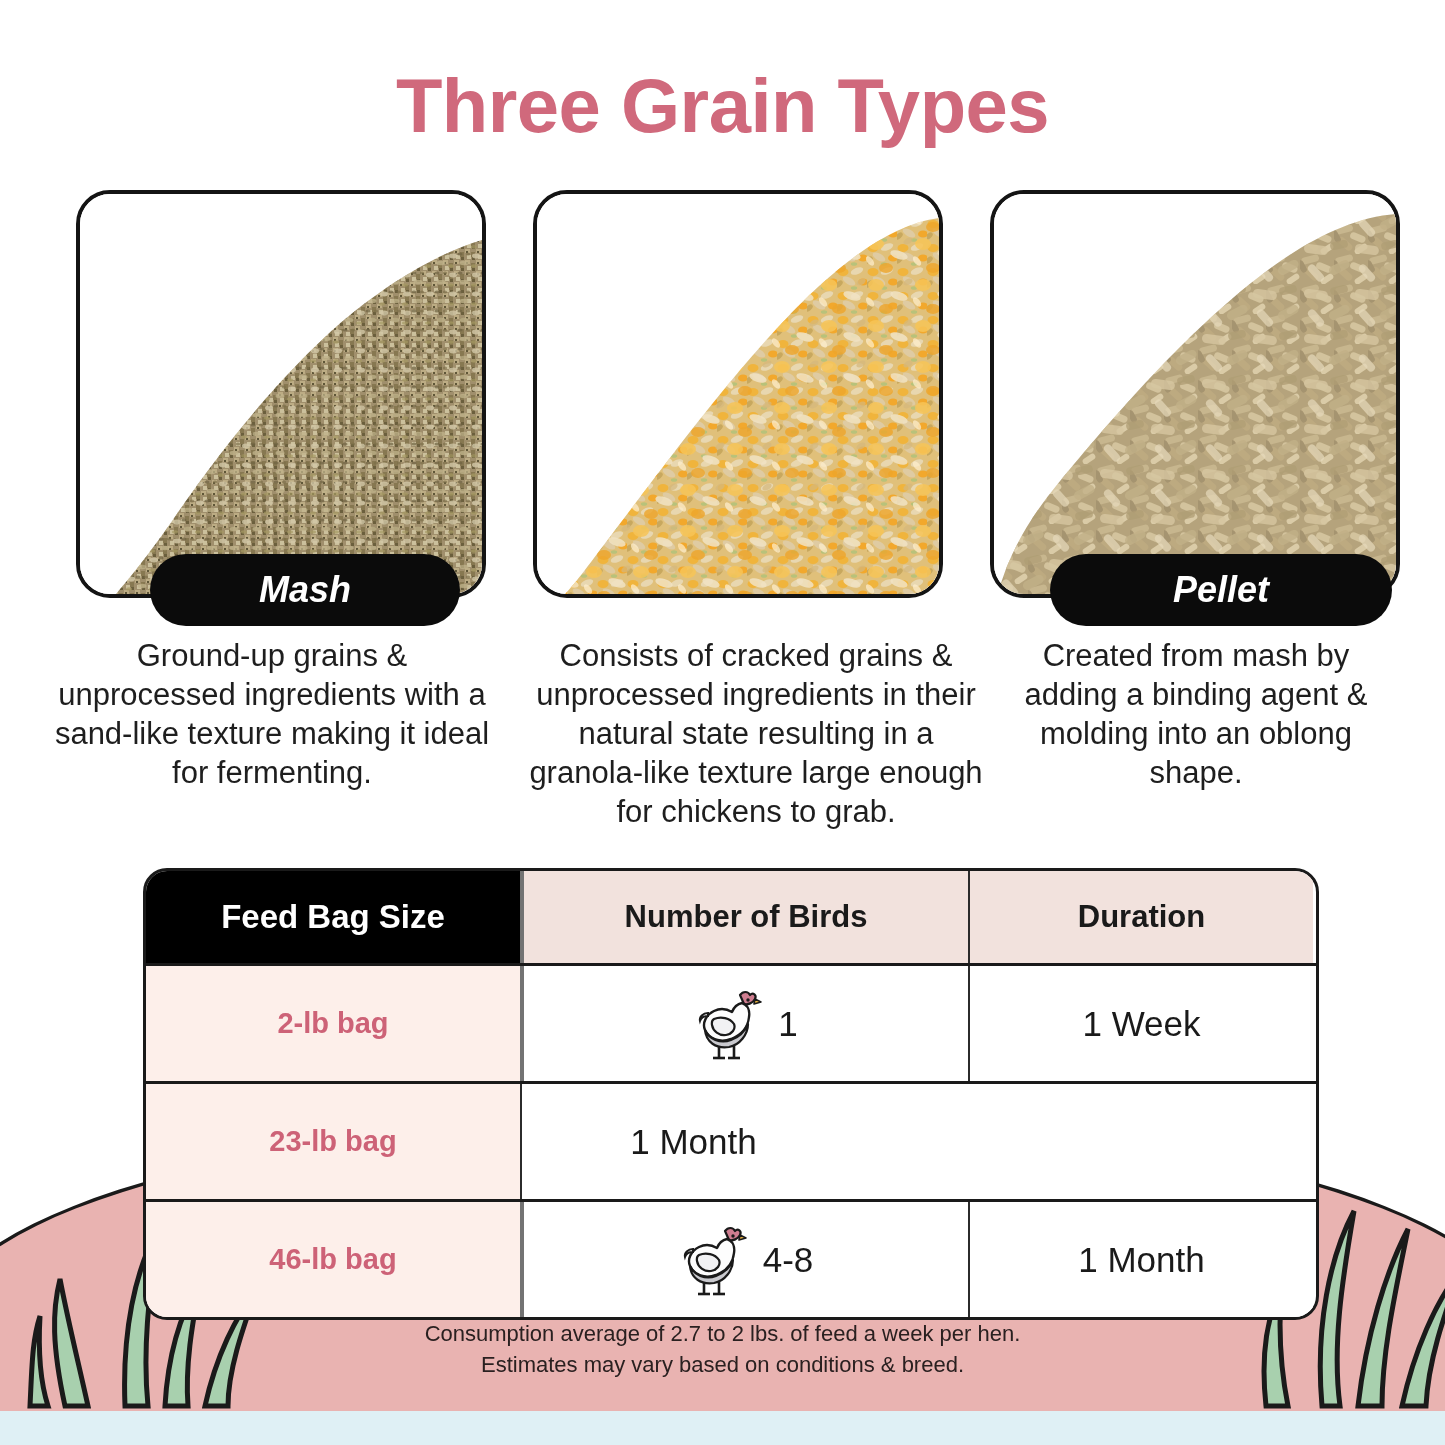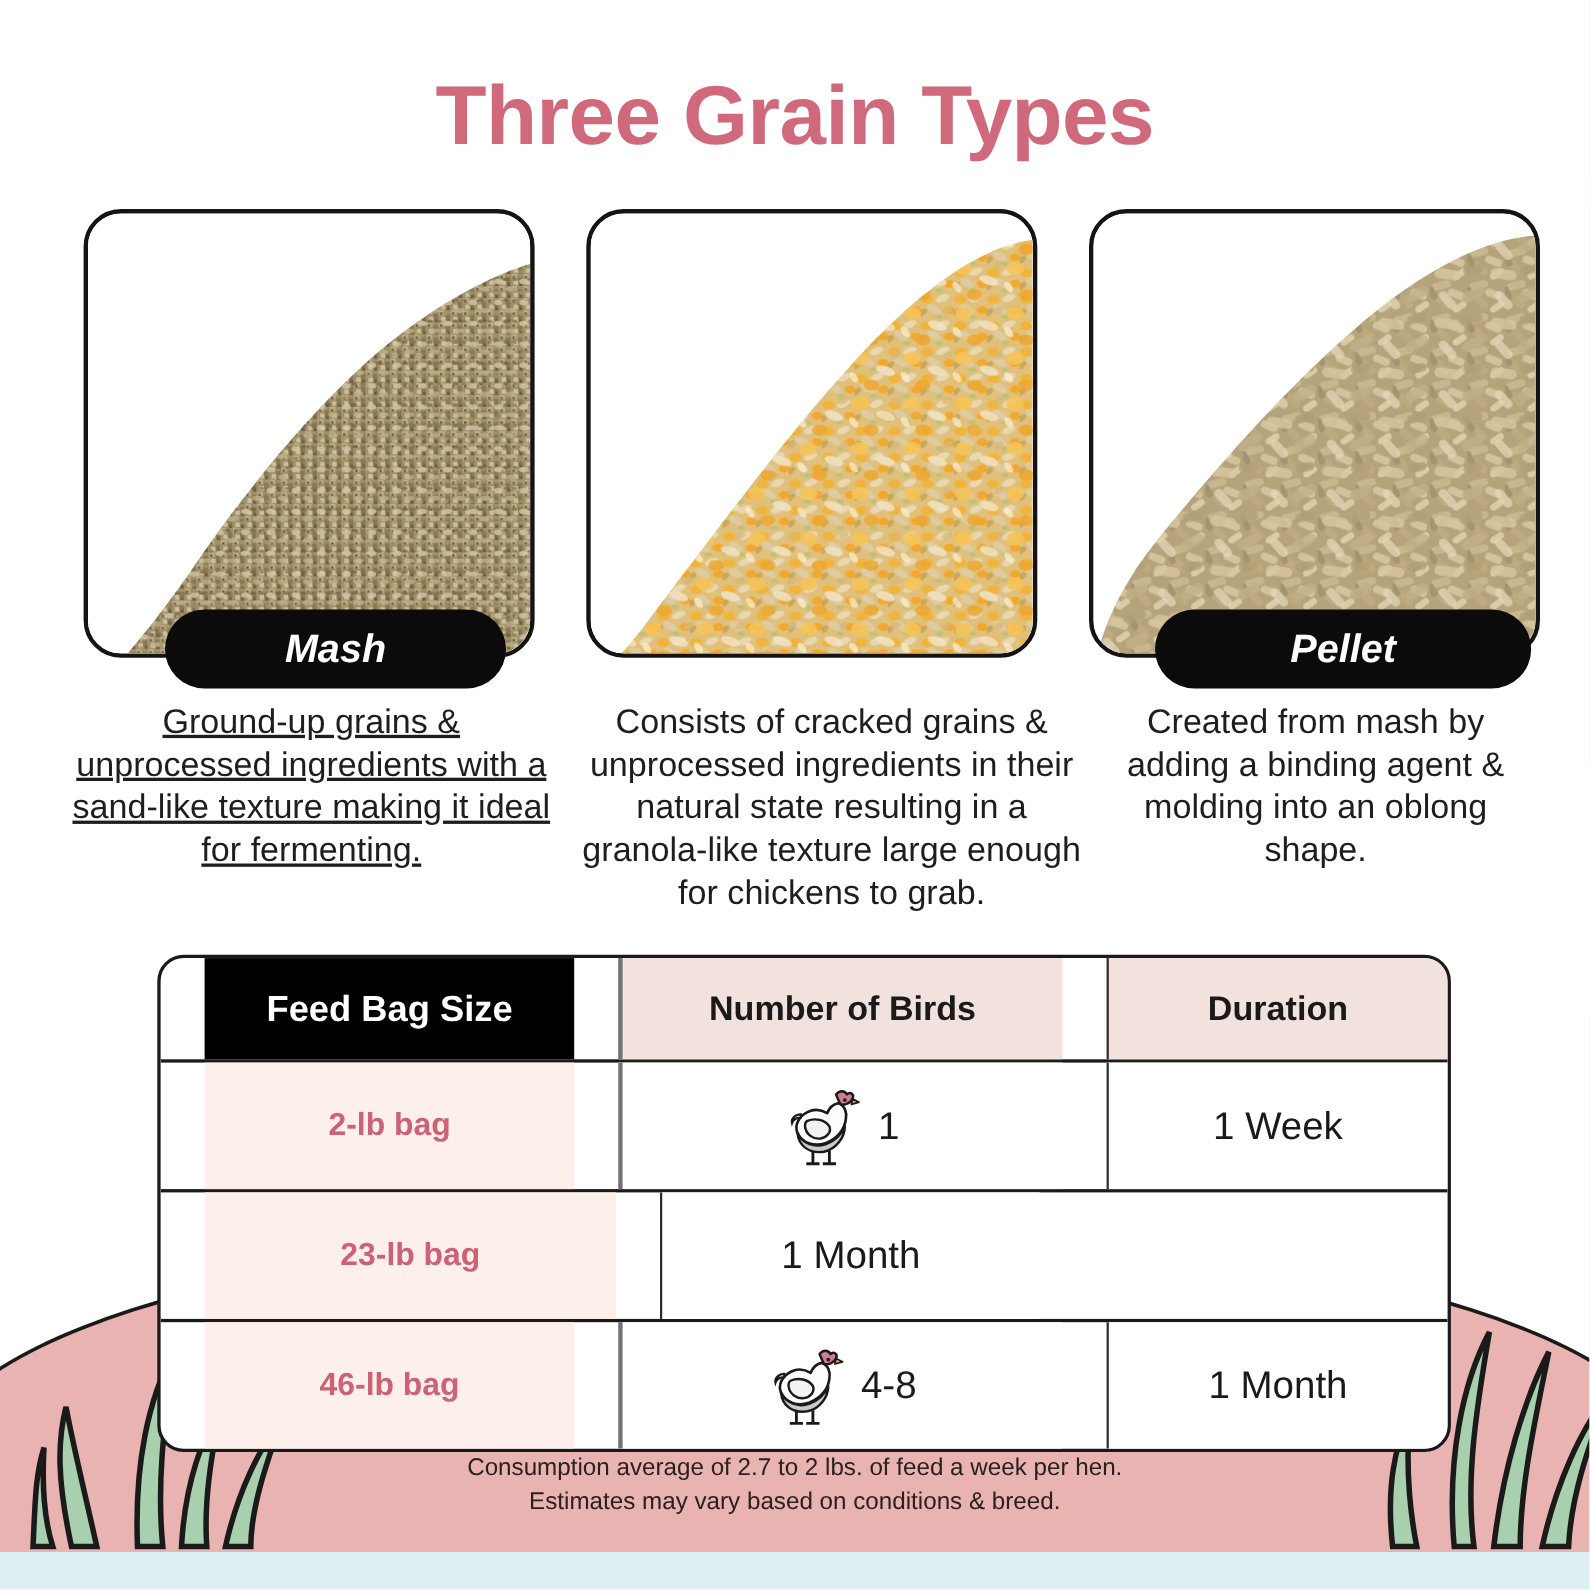--- a/index.html
+++ b/index.html
@@ -97,21 +97,21 @@
 
   
   .desc {
     position: absolute;
     top: 636px;
     text-align: center;
     font-size: 31px;
     line-height: 39px;
     color: #1e1e1e;
   }
-  .desc-1 { left: 60px;  width: 446px; text-decoration: underline; }
+  .desc-1 { left: 49px;  width: 446px; }
   .desc-2 { left: 522px; width: 468px; }
   .desc-3 { left: 1010px; width: 372px; }
 
   
   .table-wrap {
     position: absolute;
     left: 143px;
     top: 868px;
     width: 1170px;
     border: 3px solid #1a1a1a;
@@ -119,21 +119,20 @@
     overflow: hidden;
     background: #ffffff;
     z-index: 4;
   }
   .trow { display: flex; }
   .tcell {
     display: flex;
     align-items: center;
     justify-content: center;
     box-sizing: border-box;
-    margin-left: 40px;
   }
   .col-1 { width: 374px; }
   .col-2 { width: 448px; border-left: 4px solid #737373; }
   .col-3 { width: 345px; border-left: 2px solid #2b2b2b; }
 
   .head-row .tcell { height: 92px; }
   .head-1 {
     background: #000000;
     color: #ffffff;
     font-size: 33px;

